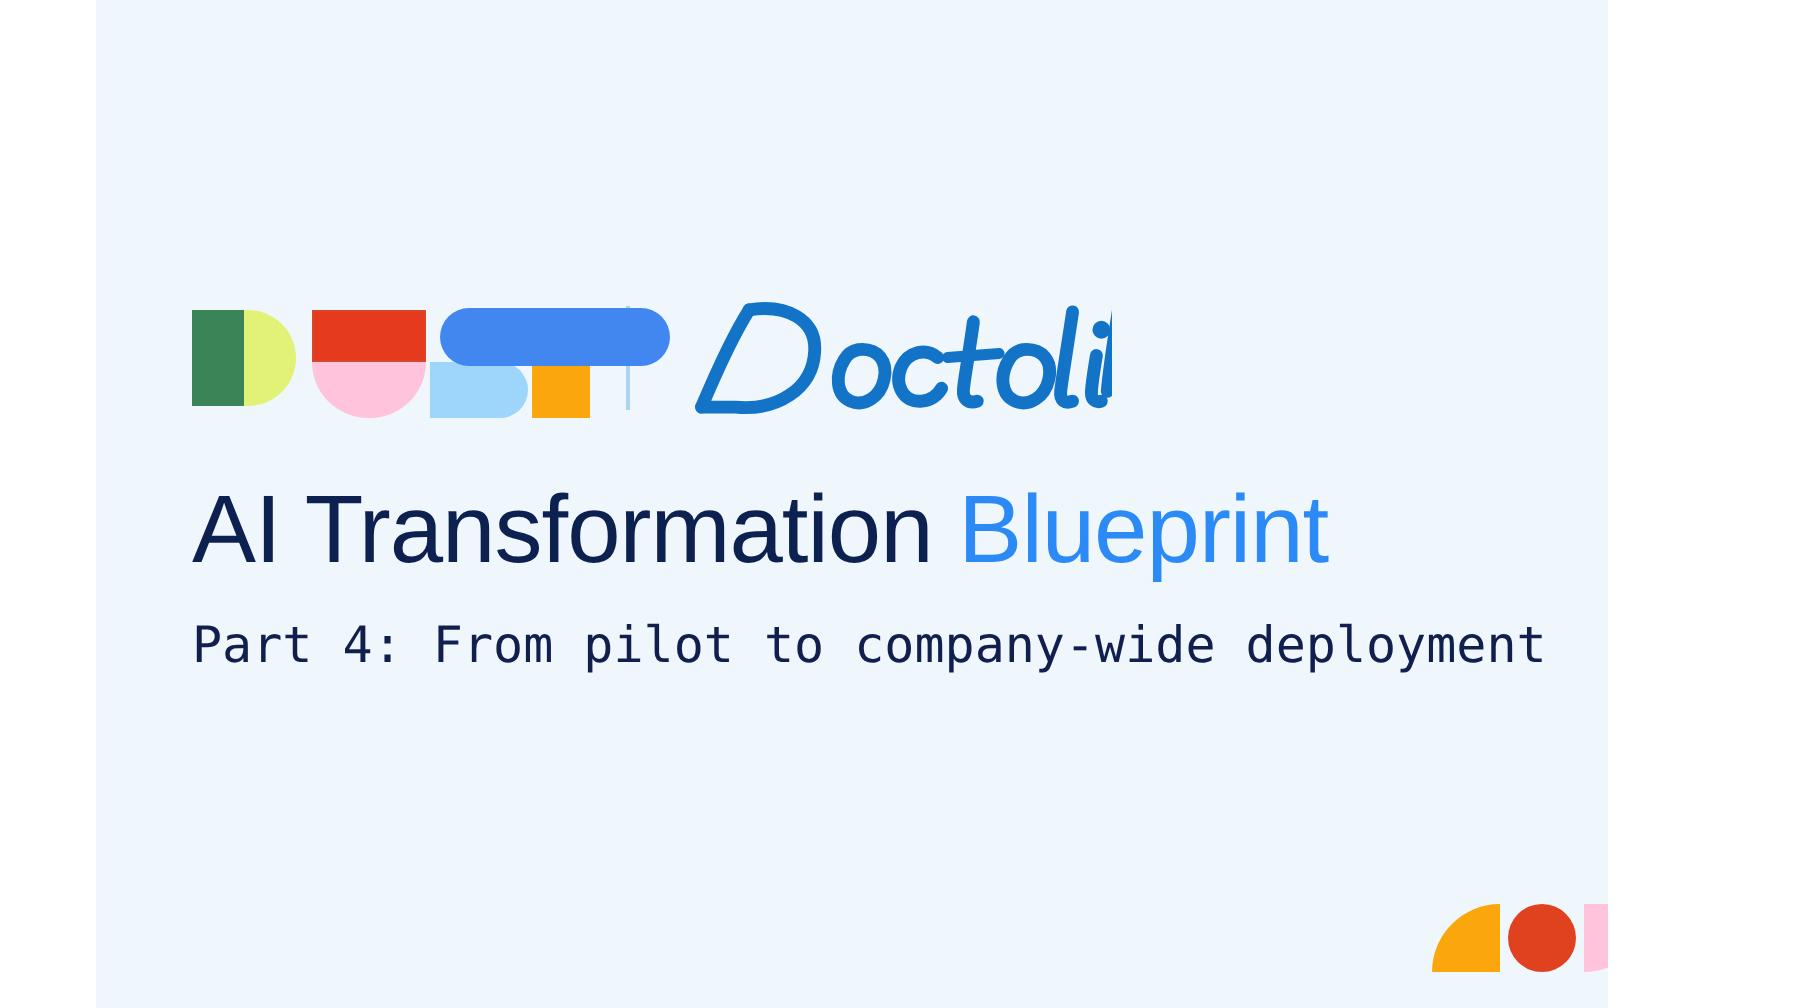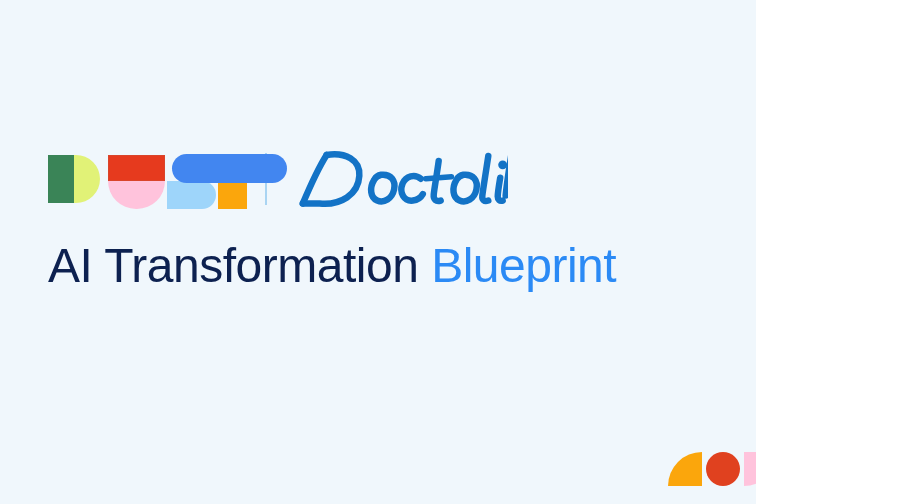--- a/index.html
+++ b/index.html
@@ -5,20 +5,21 @@
   * { margin:0; padding:0; box-sizing:border-box; }
   html, body {
     width:900px; height:504px;
     font-family:"Liberation Sans", sans-serif;
   }
   #slide {
     position:relative;
     width:756px; height:504px;
     background:#f0f7fc;
     overflow:hidden;
+    margin-left:48px;
   }
 
   
   #logo-row {
     position:absolute;
     left:48px; top:148px;
     display:flex; align-items:center;
     height:62px;
   }
 
@@ -151,20 +152,21 @@
         <path d="M438 16 C432 54 428 84 427 96" stroke-width="13"></path>
       </g>
     </svg>
   </div>
 
   <div id="headline">
     <span class="hl-dark">AI Transformation</span>
     <span class="hl-blue">Blueprint</span>
   </div>
 
+  <div id="subtitle">Part 4: From pilot to company-wide deployment</div>
 
   <div id="shape-strip">
     <span class="sh sh-orange-qtr"></span>
     <span class="sh sh-red-circle"></span>
     <span class="sh sh-pink-qtr"></span>
     <span class="sh sh-lime-rnd"></span>
     <span class="sh sh-green-circ"></span>
     <span class="sh sh-blue-qtr"></span>
     <span class="sh sh-sky-rnd"></span>
 

